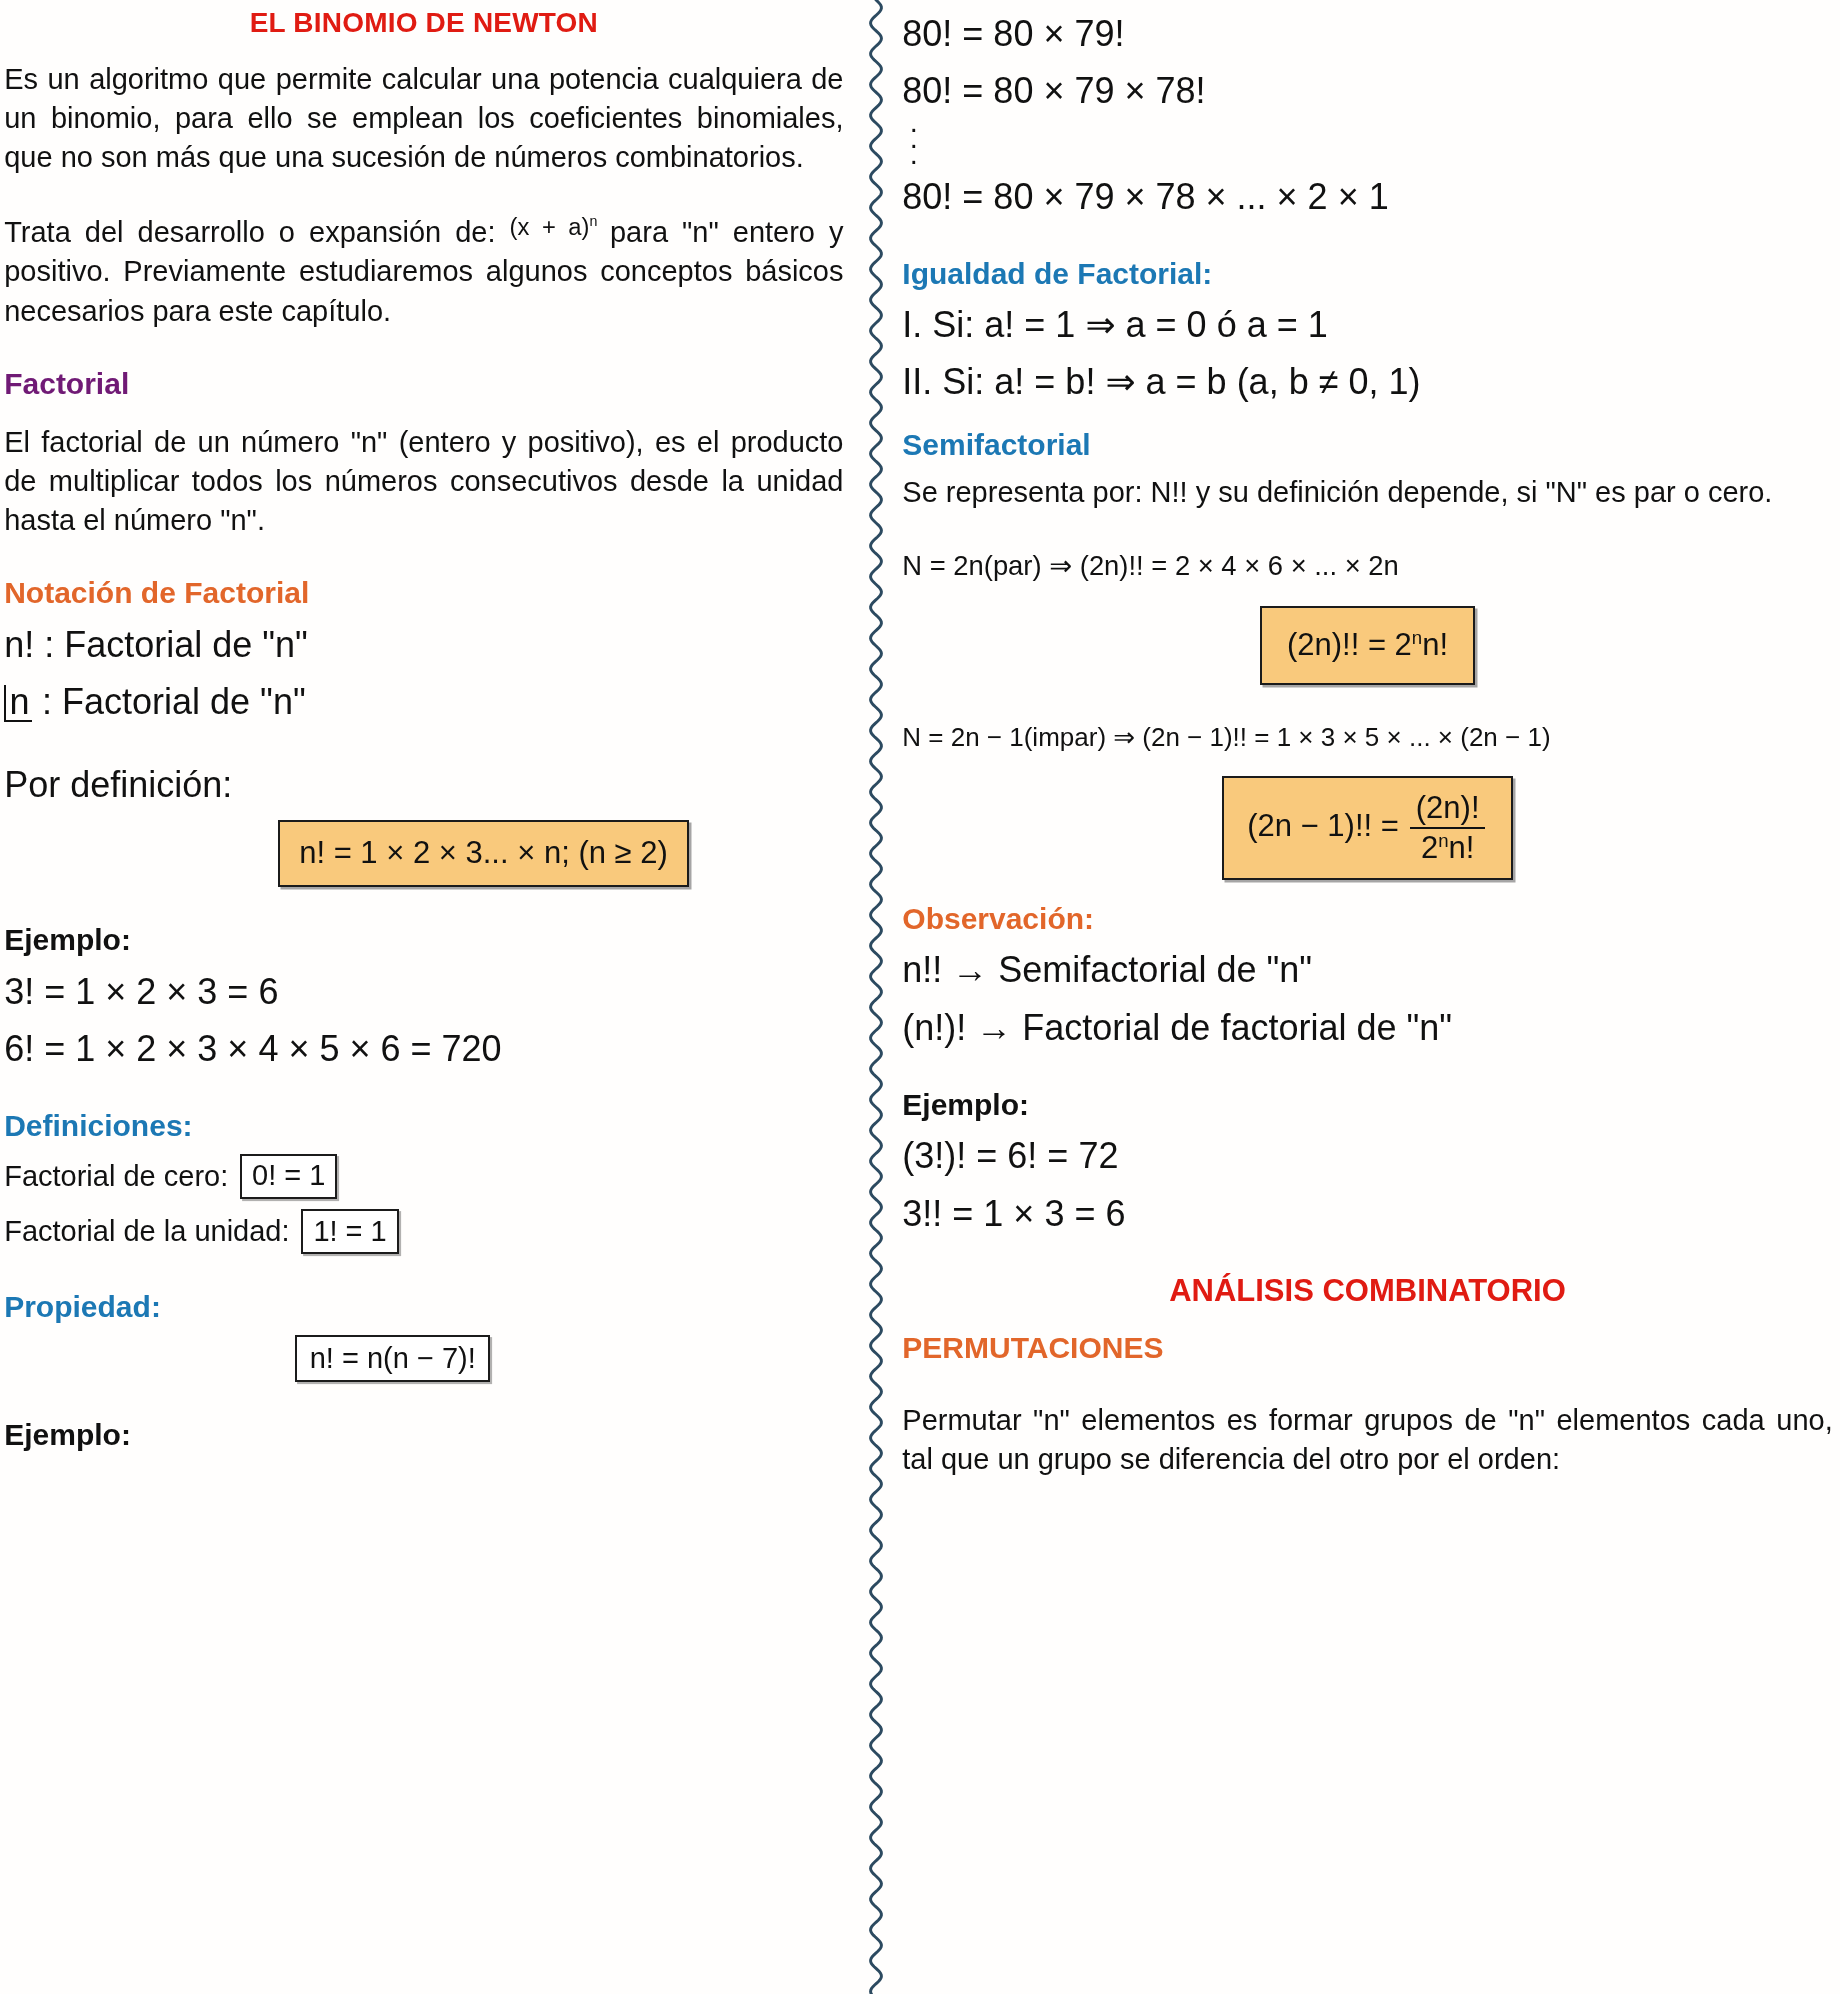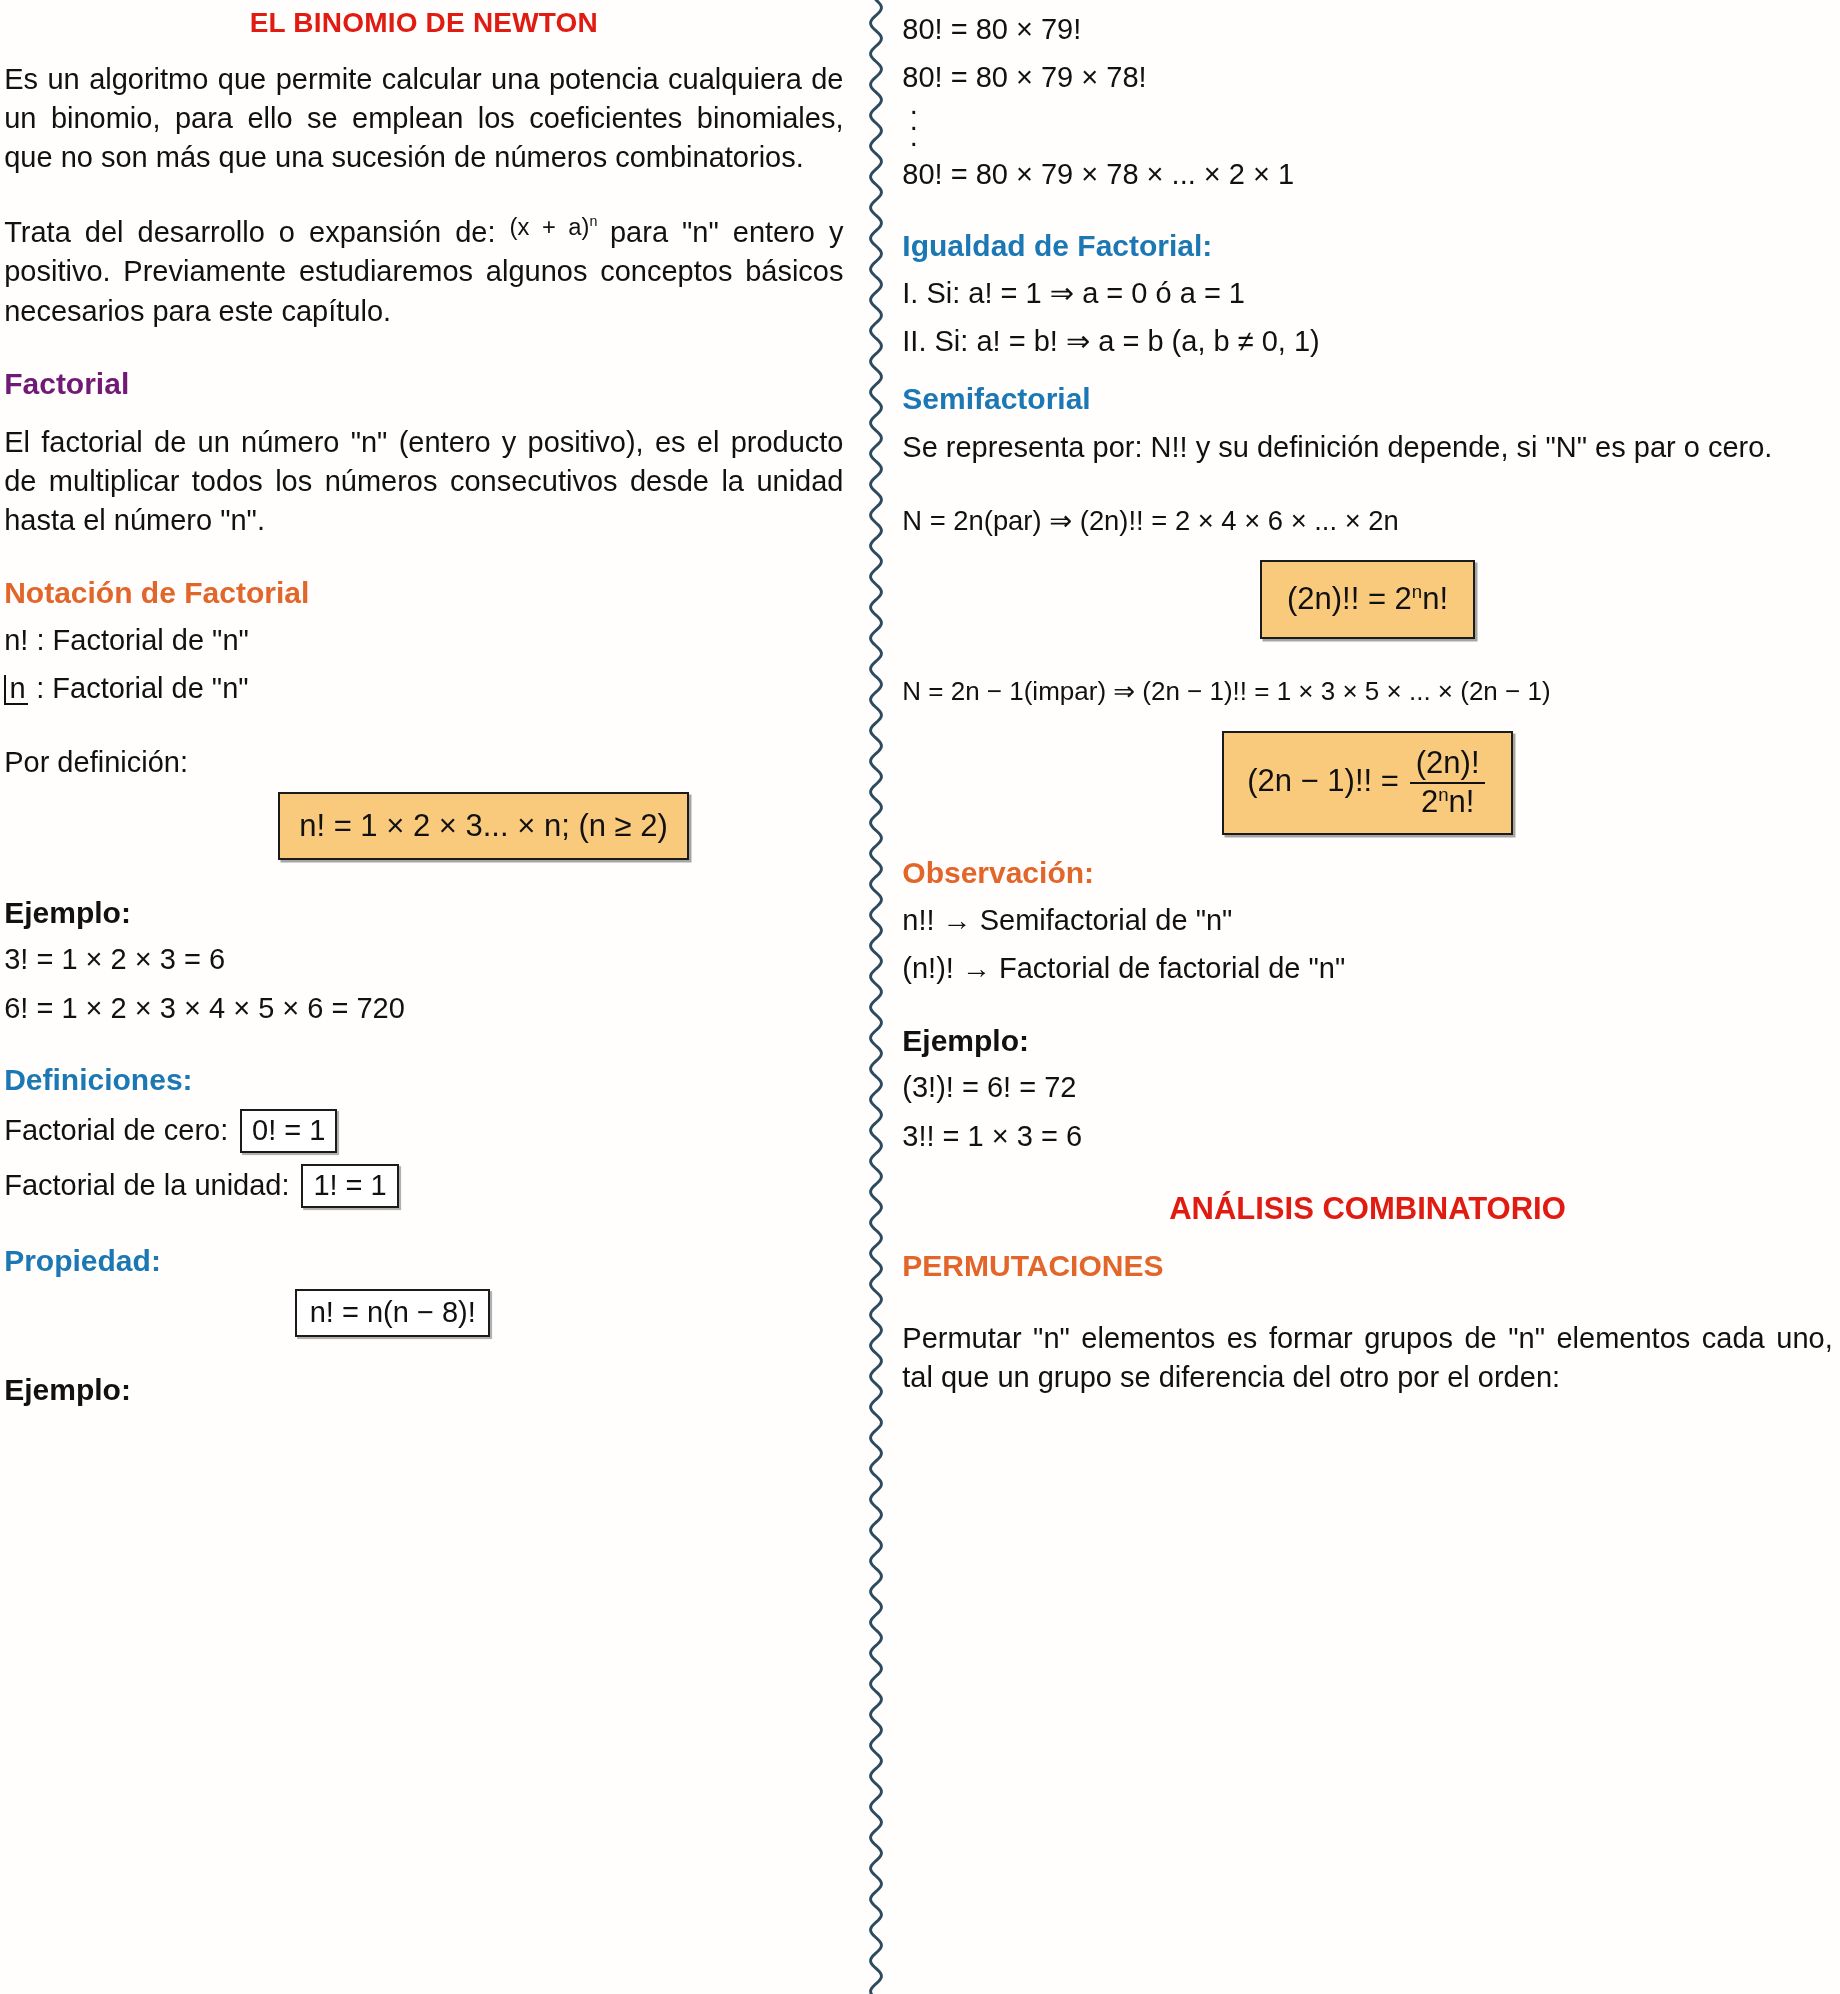--- a/index.html
+++ b/index.html
@@ -58,21 +58,21 @@
   p.body {
     font-size: 29px;
     line-height: 1.35;
     margin: 0;
     text-align: justify;
     text-justify: inter-word;
   }
   p.body.nojust { text-align: left; }
 
   .mathline {
-    font-size: 29px;
+    font-size: 36px;
     line-height: 1.3;
     margin: 0;
     white-space: nowrap;
   }
 
   .spacer-s { height: 10.8px; }
   .spacer-m { height: 21.6px; }
   .spacer-l { height: 36px; }
 
   .formula-box {
@@ -220,21 +220,21 @@
       <span class="plain-box">1! = 1</span>
     </div>
 
     <div class="spacer-l"></div>
 
     <h2 class="sec" style="color:#1C78B4;">Propiedad:</h2>
 
     <div class="spacer-s"></div>
 
     <div class="indent-row">
-      <span class="plain-box" style="padding:5.8px 12.5px;">n! = n(n − 8)!</span>
+      <span class="plain-box" style="padding:5.8px 12.5px;">n! = n(n − 7)!</span>
     </div>
 
     <div class="spacer-l"></div>
 
     <h2 class="sec">Ejemplo:</h2>
 
   </div>
 
   <svg class="divider" viewBox="0 0 110 4800" preserveAspectRatio="none" xmlns="http://www.w3.org/2000/svg">
     <path id="wavepath" fill="none" stroke="#2C4A60" stroke-width="7" stroke-linecap="round" d="M 55 0 L 55.00 0 L 59.33 4 L 63.17 8 L 66.07 12 L 67.71 16 L 67.89 20 L 66.61 24 L 64.00 28 L 60.35 32 L 56.10 36 L 51.72 40 L 47.72 44 L 44.55 48 L 42.57 52 L 42.01 56 L 42.94 60 L 45.24 64 L 48.66 68 L 52.80 72 L 57.20 76 L 61.34 80 L 64.76 84 L 67.06 88 L 67.99 92 L 67.43 96 L 65.45 100 L 62.28 104 L 58.28 108 L 53.90 112 L 49.65 116 L 46.00 120 L 43.39 124 L 42.11 128 L 42.29 132 L 43.93 136 L 46.83 140 L 50.67 144 L 55.00 148 L 59.33 152 L 63.17 156 L 66.07 160 L 67.71 164 L 67.89 168 L 66.61 172 L 64.00 176 L 60.35 180 L 56.10 184 L 51.72 188 L 47.72 192 L 44.55 196 L 42.57 200 L 42.01 204 L 42.94 208 L 45.24 212 L 48.66 216 L 52.80 220 L 57.20 224 L 61.34 228 L 64.76 232 L 67.06 236 L 67.99 240 L 67.43 244 L 65.45 248 L 62.28 252 L 58.28 256 L 53.90 260 L 49.65 264 L 46.00 268 L 43.39 272 L 42.11 276 L 42.29 280 L 43.93 284 L 46.83 288 L 50.67 292 L 55.00 296 L 59.33 300 L 63.17 304 L 66.07 308 L 67.71 312 L 67.89 316 L 66.61 320 L 64.00 324 L 60.35 328 L 56.10 332 L 51.72 336 L 47.72 340 L 44.55 344 L 42.57 348 L 42.01 352 L 42.94 356 L 45.24 360 L 48.66 364 L 52.80 368 L 57.20 372 L 61.34 376 L 64.76 380 L 67.06 384 L 67.99 388 L 67.43 392 L 65.45 396 L 62.28 400 L 58.28 404 L 53.90 408 L 49.65 412 L 46.00 416 L 43.39 420 L 42.11 424 L 42.29 428 L 43.93 432 L 46.83 436 L 50.67 440 L 55.00 444 L 59.33 448 L 63.17 452 L 66.07 456 L 67.71 460 L 67.89 464 L 66.61 468 L 64.00 472 L 60.35 476 L 56.10 480 L 51.72 484 L 47.72 488 L 44.55 492 L 42.57 496 L 42.01 500 L 42.94 504 L 45.24 508 L 48.66 512 L 52.80 516 L 57.20 520 L 61.34 524 L 64.76 528 L 67.06 532 L 67.99 536 L 67.43 540 L 65.45 544 L 62.28 548 L 58.28 552 L 53.90 556 L 49.65 560 L 46.00 564 L 43.39 568 L 42.11 572 L 42.29 576 L 43.93 580 L 46.83 584 L 50.67 588 L 55.00 592 L 59.33 596 L 63.17 600 L 66.07 604 L 67.71 608 L 67.89 612 L 66.61 616 L 64.00 620 L 60.35 624 L 56.10 628 L 51.72 632 L 47.72 636 L 44.55 640 L 42.57 644 L 42.01 648 L 42.94 652 L 45.24 656 L 48.66 660 L 52.80 664 L 57.20 668 L 61.34 672 L 64.76 676 L 67.06 680 L 67.99 684 L 67.43 688 L 65.45 692 L 62.28 696 L 58.28 700 L 53.90 704 L 49.65 708 L 46.00 712 L 43.39 716 L 42.11 720 L 42.29 724 L 43.93 728 L 46.83 732 L 50.67 736 L 55.00 740 L 59.33 744 L 63.17 748 L 66.07 752 L 67.71 756 L 67.89 760 L 66.61 764 L 64.00 768 L 60.35 772 L 56.10 776 L 51.72 780 L 47.72 784 L 44.55 788 L 42.57 792 L 42.01 796 L 42.94 800 L 45.24 804 L 48.66 808 L 52.80 812 L 57.20 816 L 61.34 820 L 64.76 824 L 67.06 828 L 67.99 832 L 67.43 836 L 65.45 840 L 62.28 844 L 58.28 848 L 53.90 852 L 49.65 856 L 46.00 860 L 43.39 864 L 42.11 868 L 42.29 872 L 43.93 876 L 46.83 880 L 50.67 884 L 55.00 888 L 59.33 892 L 63.17 896 L 66.07 900 L 67.71 904 L 67.89 908 L 66.61 912 L 64.00 916 L 60.35 920 L 56.10 924 L 51.72 928 L 47.72 932 L 44.55 936 L 42.57 940 L 42.01 944 L 42.94 948 L 45.24 952 L 48.66 956 L 52.80 960 L 57.20 964 L 61.34 968 L 64.76 972 L 67.06 976 L 67.99 980 L 67.43 984 L 65.45 988 L 62.28 992 L 58.28 996 L 53.90 1000 L 49.65 1004 L 46.00 1008 L 43.39 1012 L 42.11 1016 L 42.29 1020 L 43.93 1024 L 46.83 1028 L 50.67 1032 L 55.00 1036 L 59.33 1040 L 63.17 1044 L 66.07 1048 L 67.71 1052 L 67.89 1056 L 66.61 1060 L 64.00 1064 L 60.35 1068 L 56.10 1072 L 51.72 1076 L 47.72 1080 L 44.55 1084 L 42.57 1088 L 42.01 1092 L 42.94 1096 L 45.24 1100 L 48.66 1104 L 52.80 1108 L 57.20 1112 L 61.34 1116 L 64.76 1120 L 67.06 1124 L 67.99 1128 L 67.43 1132 L 65.45 1136 L 62.28 1140 L 58.28 1144 L 53.90 1148 L 49.65 1152 L 46.00 1156 L 43.39 1160 L 42.11 1164 L 42.29 1168 L 43.93 1172 L 46.83 1176 L 50.67 1180 L 55.00 1184 L 59.33 1188 L 63.17 1192 L 66.07 1196 L 67.71 1200 L 67.89 1204 L 66.61 1208 L 64.00 1212 L 60.35 1216 L 56.10 1220 L 51.72 1224 L 47.72 1228 L 44.55 1232 L 42.57 1236 L 42.01 1240 L 42.94 1244 L 45.24 1248 L 48.66 1252 L 52.80 1256 L 57.20 1260 L 61.34 1264 L 64.76 1268 L 67.06 1272 L 67.99 1276 L 67.43 1280 L 65.45 1284 L 62.28 1288 L 58.28 1292 L 53.90 1296 L 49.65 1300 L 46.00 1304 L 43.39 1308 L 42.11 1312 L 42.29 1316 L 43.93 1320 L 46.83 1324 L 50.67 1328 L 55.00 1332 L 59.33 1336 L 63.17 1340 L 66.07 1344 L 67.71 1348 L 67.89 1352 L 66.61 1356 L 64.00 1360 L 60.35 1364 L 56.10 1368 L 51.72 1372 L 47.72 1376 L 44.55 1380 L 42.57 1384 L 42.01 1388 L 42.94 1392 L 45.24 1396 L 48.66 1400 L 52.80 1404 L 57.20 1408 L 61.34 1412 L 64.76 1416 L 67.06 1420 L 67.99 1424 L 67.43 1428 L 65.45 1432 L 62.28 1436 L 58.28 1440 L 53.90 1444 L 49.65 1448 L 46.00 1452 L 43.39 1456 L 42.11 1460 L 42.29 1464 L 43.93 1468 L 46.83 1472 L 50.67 1476 L 55.00 1480 L 59.33 1484 L 63.17 1488 L 66.07 1492 L 67.71 1496 L 67.89 1500 L 66.61 1504 L 64.00 1508 L 60.35 1512 L 56.10 1516 L 51.72 1520 L 47.72 1524 L 44.55 1528 L 42.57 1532 L 42.01 1536 L 42.94 1540 L 45.24 1544 L 48.66 1548 L 52.80 1552 L 57.20 1556 L 61.34 1560 L 64.76 1564 L 67.06 1568 L 67.99 1572 L 67.43 1576 L 65.45 1580 L 62.28 1584 L 58.28 1588 L 53.90 1592 L 49.65 1596 L 46.00 1600 L 43.39 1604 L 42.11 1608 L 42.29 1612 L 43.93 1616 L 46.83 1620 L 50.67 1624 L 55.00 1628 L 59.33 1632 L 63.17 1636 L 66.07 1640 L 67.71 1644 L 67.89 1648 L 66.61 1652 L 64.00 1656 L 60.35 1660 L 56.10 1664 L 51.72 1668 L 47.72 1672 L 44.55 1676 L 42.57 1680 L 42.01 1684 L 42.94 1688 L 45.24 1692 L 48.66 1696 L 52.80 1700 L 57.20 1704 L 61.34 1708 L 64.76 1712 L 67.06 1716 L 67.99 1720 L 67.43 1724 L 65.45 1728 L 62.28 1732 L 58.28 1736 L 53.90 1740 L 49.65 1744 L 46.00 1748 L 43.39 1752 L 42.11 1756 L 42.29 1760 L 43.93 1764 L 46.83 1768 L 50.67 1772 L 55.00 1776 L 59.33 1780 L 63.17 1784 L 66.07 1788 L 67.71 1792 L 67.89 1796 L 66.61 1800 L 64.00 1804 L 60.35 1808 L 56.10 1812 L 51.72 1816 L 47.72 1820 L 44.55 1824 L 42.57 1828 L 42.01 1832 L 42.94 1836 L 45.24 1840 L 48.66 1844 L 52.80 1848 L 57.20 1852 L 61.34 1856 L 64.76 1860 L 67.06 1864 L 67.99 1868 L 67.43 1872 L 65.45 1876 L 62.28 1880 L 58.28 1884 L 53.90 1888 L 49.65 1892 L 46.00 1896 L 43.39 1900 L 42.11 1904 L 42.29 1908 L 43.93 1912 L 46.83 1916 L 50.67 1920 L 55.00 1924 L 59.33 1928 L 63.17 1932 L 66.07 1936 L 67.71 1940 L 67.89 1944 L 66.61 1948 L 64.00 1952 L 60.35 1956 L 56.10 1960 L 51.72 1964 L 47.72 1968 L 44.55 1972 L 42.57 1976 L 42.01 1980 L 42.94 1984 L 45.24 1988 L 48.66 1992 L 52.80 1996 L 57.20 2000 L 61.34 2004 L 64.76 2008 L 67.06 2012 L 67.99 2016 L 67.43 2020 L 65.45 2024 L 62.28 2028 L 58.28 2032 L 53.90 2036 L 49.65 2040 L 46.00 2044 L 43.39 2048 L 42.11 2052 L 42.29 2056 L 43.93 2060 L 46.83 2064 L 50.67 2068 L 55.00 2072 L 59.33 2076 L 63.17 2080 L 66.07 2084 L 67.71 2088 L 67.89 2092 L 66.61 2096 L 64.00 2100 L 60.35 2104 L 56.10 2108 L 51.72 2112 L 47.72 2116 L 44.55 2120 L 42.57 2124 L 42.01 2128 L 42.94 2132 L 45.24 2136 L 48.66 2140 L 52.80 2144 L 57.20 2148 L 61.34 2152 L 64.76 2156 L 67.06 2160 L 67.99 2164 L 67.43 2168 L 65.45 2172 L 62.28 2176 L 58.28 2180 L 53.90 2184 L 49.65 2188 L 46.00 2192 L 43.39 2196 L 42.11 2200 L 42.29 2204 L 43.93 2208 L 46.83 2212 L 50.67 2216 L 55.00 2220 L 59.33 2224 L 63.17 2228 L 66.07 2232 L 67.71 2236 L 67.89 2240 L 66.61 2244 L 64.00 2248 L 60.35 2252 L 56.10 2256 L 51.72 2260 L 47.72 2264 L 44.55 2268 L 42.57 2272 L 42.01 2276 L 42.94 2280 L 45.24 2284 L 48.66 2288 L 52.80 2292 L 57.20 2296 L 61.34 2300 L 64.76 2304 L 67.06 2308 L 67.99 2312 L 67.43 2316 L 65.45 2320 L 62.28 2324 L 58.28 2328 L 53.90 2332 L 49.65 2336 L 46.00 2340 L 43.39 2344 L 42.11 2348 L 42.29 2352 L 43.93 2356 L 46.83 2360 L 50.67 2364 L 55.00 2368 L 59.33 2372 L 63.17 2376 L 66.07 2380 L 67.71 2384 L 67.89 2388 L 66.61 2392 L 64.00 2396 L 60.35 2400 L 56.10 2404 L 51.72 2408 L 47.72 2412 L 44.55 2416 L 42.57 2420 L 42.01 2424 L 42.94 2428 L 45.24 2432 L 48.66 2436 L 52.80 2440 L 57.20 2444 L 61.34 2448 L 64.76 2452 L 67.06 2456 L 67.99 2460 L 67.43 2464 L 65.45 2468 L 62.28 2472 L 58.28 2476 L 53.90 2480 L 49.65 2484 L 46.00 2488 L 43.39 2492 L 42.11 2496 L 42.29 2500 L 43.93 2504 L 46.83 2508 L 50.67 2512 L 55.00 2516 L 59.33 2520 L 63.17 2524 L 66.07 2528 L 67.71 2532 L 67.89 2536 L 66.61 2540 L 64.00 2544 L 60.35 2548 L 56.10 2552 L 51.72 2556 L 47.72 2560 L 44.55 2564 L 42.57 2568 L 42.01 2572 L 42.94 2576 L 45.24 2580 L 48.66 2584 L 52.80 2588 L 57.20 2592 L 61.34 2596 L 64.76 2600 L 67.06 2604 L 67.99 2608 L 67.43 2612 L 65.45 2616 L 62.28 2620 L 58.28 2624 L 53.90 2628 L 49.65 2632 L 46.00 2636 L 43.39 2640 L 42.11 2644 L 42.29 2648 L 43.93 2652 L 46.83 2656 L 50.67 2660 L 55.00 2664 L 59.33 2668 L 63.17 2672 L 66.07 2676 L 67.71 2680 L 67.89 2684 L 66.61 2688 L 64.00 2692 L 60.35 2696 L 56.10 2700 L 51.72 2704 L 47.72 2708 L 44.55 2712 L 42.57 2716 L 42.01 2720 L 42.94 2724 L 45.24 2728 L 48.66 2732 L 52.80 2736 L 57.20 2740 L 61.34 2744 L 64.76 2748 L 67.06 2752 L 67.99 2756 L 67.43 2760 L 65.45 2764 L 62.28 2768 L 58.28 2772 L 53.90 2776 L 49.65 2780 L 46.00 2784 L 43.39 2788 L 42.11 2792 L 42.29 2796 L 43.93 2800 L 46.83 2804 L 50.67 2808 L 55.00 2812 L 59.33 2816 L 63.17 2820 L 66.07 2824 L 67.71 2828 L 67.89 2832 L 66.61 2836 L 64.00 2840 L 60.35 2844 L 56.10 2848 L 51.72 2852 L 47.72 2856 L 44.55 2860 L 42.57 2864 L 42.01 2868 L 42.94 2872 L 45.24 2876 L 48.66 2880 L 52.80 2884 L 57.20 2888 L 61.34 2892 L 64.76 2896 L 67.06 2900 L 67.99 2904 L 67.43 2908 L 65.45 2912 L 62.28 2916 L 58.28 2920 L 53.90 2924 L 49.65 2928 L 46.00 2932 L 43.39 2936 L 42.11 2940 L 42.29 2944 L 43.93 2948 L 46.83 2952 L 50.67 2956 L 55.00 2960 L 59.33 2964 L 63.17 2968 L 66.07 2972 L 67.71 2976 L 67.89 2980 L 66.61 2984 L 64.00 2988 L 60.35 2992 L 56.10 2996 L 51.72 3000 L 47.72 3004 L 44.55 3008 L 42.57 3012 L 42.01 3016 L 42.94 3020 L 45.24 3024 L 48.66 3028 L 52.80 3032 L 57.20 3036 L 61.34 3040 L 64.76 3044 L 67.06 3048 L 67.99 3052 L 67.43 3056 L 65.45 3060 L 62.28 3064 L 58.28 3068 L 53.90 3072 L 49.65 3076 L 46.00 3080 L 43.39 3084 L 42.11 3088 L 42.29 3092 L 43.93 3096 L 46.83 3100 L 50.67 3104 L 55.00 3108 L 59.33 3112 L 63.17 3116 L 66.07 3120 L 67.71 3124 L 67.89 3128 L 66.61 3132 L 64.00 3136 L 60.35 3140 L 56.10 3144 L 51.72 3148 L 47.72 3152 L 44.55 3156 L 42.57 3160 L 42.01 3164 L 42.94 3168 L 45.24 3172 L 48.66 3176 L 52.80 3180 L 57.20 3184 L 61.34 3188 L 64.76 3192 L 67.06 3196 L 67.99 3200 L 67.43 3204 L 65.45 3208 L 62.28 3212 L 58.28 3216 L 53.90 3220 L 49.65 3224 L 46.00 3228 L 43.39 3232 L 42.11 3236 L 42.29 3240 L 43.93 3244 L 46.83 3248 L 50.67 3252 L 55.00 3256 L 59.33 3260 L 63.17 3264 L 66.07 3268 L 67.71 3272 L 67.89 3276 L 66.61 3280 L 64.00 3284 L 60.35 3288 L 56.10 3292 L 51.72 3296 L 47.72 3300 L 44.55 3304 L 42.57 3308 L 42.01 3312 L 42.94 3316 L 45.24 3320 L 48.66 3324 L 52.80 3328 L 57.20 3332 L 61.34 3336 L 64.76 3340 L 67.06 3344 L 67.99 3348 L 67.43 3352 L 65.45 3356 L 62.28 3360 L 58.28 3364 L 53.90 3368 L 49.65 3372 L 46.00 3376 L 43.39 3380 L 42.11 3384 L 42.29 3388 L 43.93 3392 L 46.83 3396 L 50.67 3400 L 55.00 3404 L 59.33 3408 L 63.17 3412 L 66.07 3416 L 67.71 3420 L 67.89 3424 L 66.61 3428 L 64.00 3432 L 60.35 3436 L 56.10 3440 L 51.72 3444 L 47.72 3448 L 44.55 3452 L 42.57 3456 L 42.01 3460 L 42.94 3464 L 45.24 3468 L 48.66 3472 L 52.80 3476 L 57.20 3480 L 61.34 3484 L 64.76 3488 L 67.06 3492 L 67.99 3496 L 67.43 3500 L 65.45 3504 L 62.28 3508 L 58.28 3512 L 53.90 3516 L 49.65 3520 L 46.00 3524 L 43.39 3528 L 42.11 3532 L 42.29 3536 L 43.93 3540 L 46.83 3544 L 50.67 3548 L 55.00 3552 L 59.33 3556 L 63.17 3560 L 66.07 3564 L 67.71 3568 L 67.89 3572 L 66.61 3576 L 64.00 3580 L 60.35 3584 L 56.10 3588 L 51.72 3592 L 47.72 3596 L 44.55 3600 L 42.57 3604 L 42.01 3608 L 42.94 3612 L 45.24 3616 L 48.66 3620 L 52.80 3624 L 57.20 3628 L 61.34 3632 L 64.76 3636 L 67.06 3640 L 67.99 3644 L 67.43 3648 L 65.45 3652 L 62.28 3656 L 58.28 3660 L 53.90 3664 L 49.65 3668 L 46.00 3672 L 43.39 3676 L 42.11 3680 L 42.29 3684 L 43.93 3688 L 46.83 3692 L 50.67 3696 L 55.00 3700 L 59.33 3704 L 63.17 3708 L 66.07 3712 L 67.71 3716 L 67.89 3720 L 66.61 3724 L 64.00 3728 L 60.35 3732 L 56.10 3736 L 51.72 3740 L 47.72 3744 L 44.55 3748 L 42.57 3752 L 42.01 3756 L 42.94 3760 L 45.24 3764 L 48.66 3768 L 52.80 3772 L 57.20 3776 L 61.34 3780 L 64.76 3784 L 67.06 3788 L 67.99 3792 L 67.43 3796 L 65.45 3800 L 62.28 3804 L 58.28 3808 L 53.90 3812 L 49.65 3816 L 46.00 3820 L 43.39 3824 L 42.11 3828 L 42.29 3832 L 43.93 3836 L 46.83 3840 L 50.67 3844 L 55.00 3848 L 59.33 3852 L 63.17 3856 L 66.07 3860 L 67.71 3864 L 67.89 3868 L 66.61 3872 L 64.00 3876 L 60.35 3880 L 56.10 3884 L 51.72 3888 L 47.72 3892 L 44.55 3896 L 42.57 3900 L 42.01 3904 L 42.94 3908 L 45.24 3912 L 48.66 3916 L 52.80 3920 L 57.20 3924 L 61.34 3928 L 64.76 3932 L 67.06 3936 L 67.99 3940 L 67.43 3944 L 65.45 3948 L 62.28 3952 L 58.28 3956 L 53.90 3960 L 49.65 3964 L 46.00 3968 L 43.39 3972 L 42.11 3976 L 42.29 3980 L 43.93 3984 L 46.83 3988 L 50.67 3992 L 55.00 3996 L 59.33 4000 L 63.17 4004 L 66.07 4008 L 67.71 4012 L 67.89 4016 L 66.61 4020 L 64.00 4024 L 60.35 4028 L 56.10 4032 L 51.72 4036 L 47.72 4040 L 44.55 4044 L 42.57 4048 L 42.01 4052 L 42.94 4056 L 45.24 4060 L 48.66 4064 L 52.80 4068 L 57.20 4072 L 61.34 4076 L 64.76 4080 L 67.06 4084 L 67.99 4088 L 67.43 4092 L 65.45 4096 L 62.28 4100 L 58.28 4104 L 53.90 4108 L 49.65 4112 L 46.00 4116 L 43.39 4120 L 42.11 4124 L 42.29 4128 L 43.93 4132 L 46.83 4136 L 50.67 4140 L 55.00 4144 L 59.33 4148 L 63.17 4152 L 66.07 4156 L 67.71 4160 L 67.89 4164 L 66.61 4168 L 64.00 4172 L 60.35 4176 L 56.10 4180 L 51.72 4184 L 47.72 4188 L 44.55 4192 L 42.57 4196 L 42.01 4200 L 42.94 4204 L 45.24 4208 L 48.66 4212 L 52.80 4216 L 57.20 4220 L 61.34 4224 L 64.76 4228 L 67.06 4232 L 67.99 4236 L 67.43 4240 L 65.45 4244 L 62.28 4248 L 58.28 4252 L 53.90 4256 L 49.65 4260 L 46.00 4264 L 43.39 4268 L 42.11 4272 L 42.29 4276 L 43.93 4280 L 46.83 4284 L 50.67 4288 L 55.00 4292 L 59.33 4296 L 63.17 4300 L 66.07 4304 L 67.71 4308 L 67.89 4312 L 66.61 4316 L 64.00 4320 L 60.35 4324 L 56.10 4328 L 51.72 4332 L 47.72 4336 L 44.55 4340 L 42.57 4344 L 42.01 4348 L 42.94 4352 L 45.24 4356 L 48.66 4360 L 52.80 4364 L 57.20 4368 L 61.34 4372 L 64.76 4376 L 67.06 4380 L 67.99 4384 L 67.43 4388 L 65.45 4392 L 62.28 4396 L 58.28 4400 L 53.90 4404 L 49.65 4408 L 46.00 4412 L 43.39 4416 L 42.11 4420 L 42.29 4424 L 43.93 4428 L 46.83 4432 L 50.67 4436 L 55.00 4440 L 59.33 4444 L 63.17 4448 L 66.07 4452 L 67.71 4456 L 67.89 4460 L 66.61 4464 L 64.00 4468 L 60.35 4472 L 56.10 4476 L 51.72 4480 L 47.72 4484 L 44.55 4488 L 42.57 4492 L 42.01 4496 L 42.94 4500 L 45.24 4504 L 48.66 4508 L 52.80 4512 L 57.20 4516 L 61.34 4520 L 64.76 4524 L 67.06 4528 L 67.99 4532 L 67.43 4536 L 65.45 4540 L 62.28 4544 L 58.28 4548 L 53.90 4552 L 49.65 4556 L 46.00 4560 L 43.39 4564 L 42.11 4568 L 42.29 4572 L 43.93 4576 L 46.83 4580 L 50.67 4584 L 55.00 4588 L 59.33 4592 L 63.17 4596 L 66.07 4600 L 67.71 4604 L 67.89 4608 L 66.61 4612 L 64.00 4616 L 60.35 4620 L 56.10 4624 L 51.72 4628 L 47.72 4632 L 44.55 4636 L 42.57 4640 L 42.01 4644 L 42.94 4648 L 45.24 4652 L 48.66 4656 L 52.80 4660 L 57.20 4664 L 61.34 4668 L 64.76 4672 L 67.06 4676 L 67.99 4680 L 67.43 4684 L 65.45 4688 L 62.28 4692 L 58.28 4696 L 53.90 4700 L 49.65 4704 L 46.00 4708 L 43.39 4712 L 42.11 4716 L 42.29 4720 L 43.93 4724 L 46.83 4728 L 50.67 4732 L 55.00 4736 L 59.33 4740 L 63.17 4744 L 66.07 4748 L 67.71 4752 L 67.89 4756 L 66.61 4760 L 64.00 4764 L 60.35 4768 L 56.10 4772 L 51.72 4776 L 47.72 4780 L 44.55 4784 L 42.57 4788 L 42.01 4792 L 42.94 4796 L 45.24 4800"></path>

